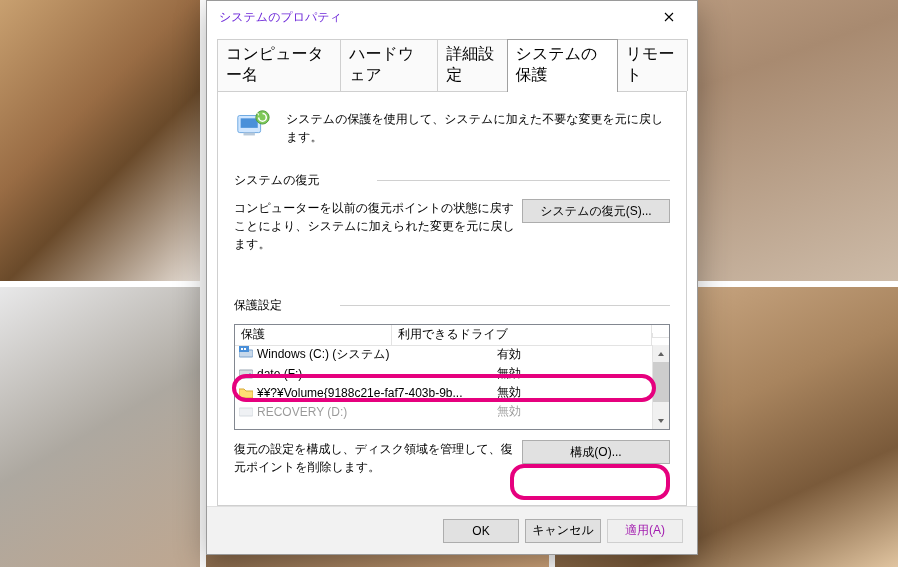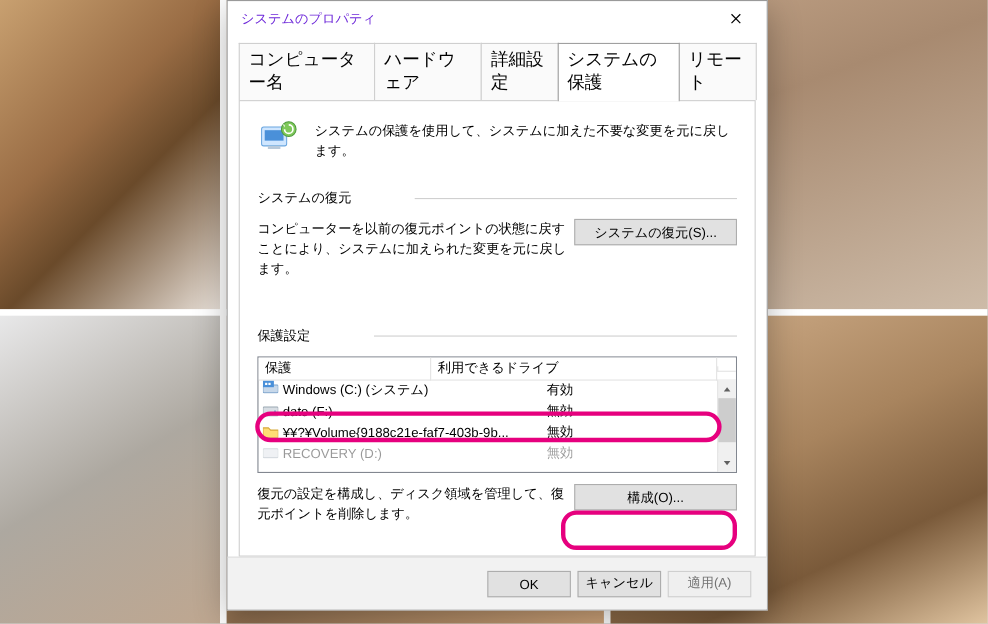--- a/index.html
+++ b/index.html
@@ -118,21 +118,21 @@
     height: 24px;
     background: #e1e1e1;
     border: 1px solid #adadad;
     font-size: 12px;
     font-family: inherit;
     display: flex;
     align-items: center;
     justify-content: center;
     cursor: pointer;
   }
-  .winbtn:disabled { color: #737373; background: #efefef; border-color:#cfcfcf; cursor: default; }
+  .winbtn:disabled { color: #a21caf; background: #efefef; border-color:#cfcfcf; cursor: default; }
 
   .listbox {
     border: 1px solid #828790;
     background: #fff;
     margin: 4px 0 10px 0;
     font-size: 12px;
     height: 106px;
     overflow: hidden;
     position: relative;
   }

